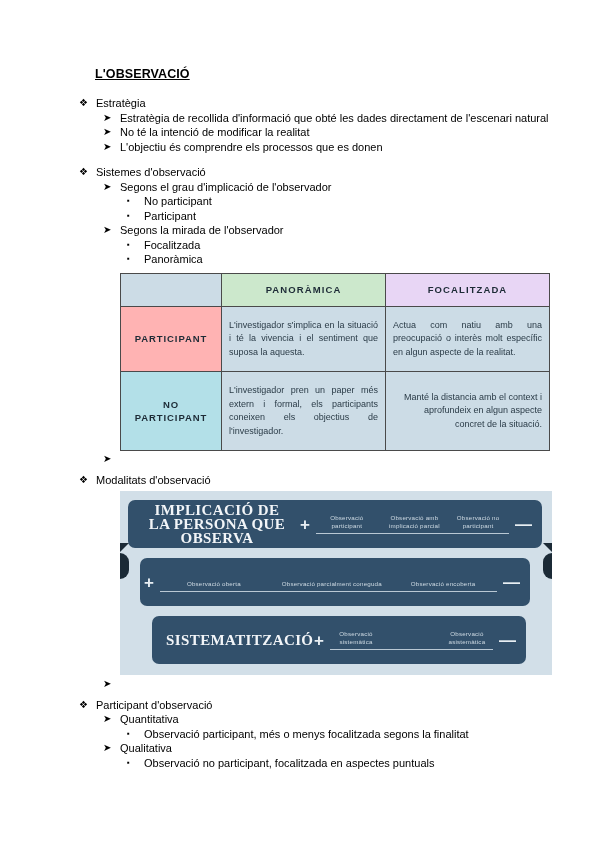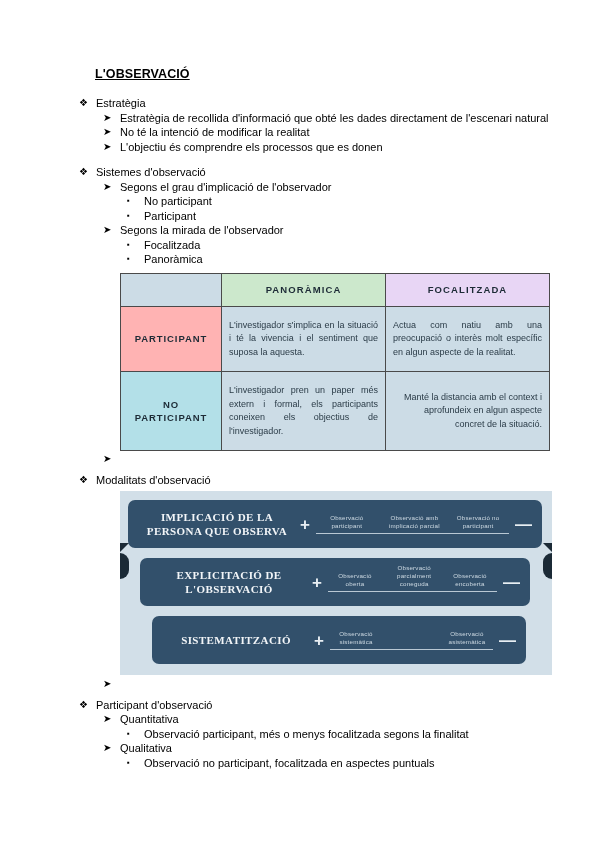--- a/index.html
+++ b/index.html
@@ -135,21 +135,21 @@
     align-items: center;
     color: #ffffff;
     overflow: hidden;
   }
   .bar1 { margin: 0 10px 0 8px; }
   .bar2 { margin: 10px 22px 0 20px; }
   .bar3 { margin: 10px 26px 0 32px; }
 
   .bar-title {
     font-family: "Liberation Serif", serif;
-    font-size: 11px;
+    font-size: 15px;
     font-weight: bold;
     letter-spacing: .4px;
     line-height: 14px;
     text-align: center;
     flex: 0 0 auto;
     padding-left: 14px;
     padding-right: 4px;
     color: #f2f5f8;
   }
   .bar-title.two-line { width: 150px; }
@@ -325,21 +325,20 @@
         <div class="scale">
           <div class="scale-line"></div>
           <div class="scale-lbl sl-a">Observació participant</div>
           <div class="scale-lbl sl-b">Observació amb implicació parcial</div>
           <div class="scale-lbl sl-c">Observació no participant</div>
         </div>
         <div class="minus">—</div>
       </div>
 
       <div class="info-bar bar2">
-        <div class="bar-title two-line">EXPLICITACIÓ DE L'OBSERVACIÓ</div>
         <div class="plus">+</div>
         <div class="scale">
           <div class="scale-line"></div>
           <div class="scale-lbl sl-a">Observació oberta</div>
           <div class="scale-lbl sl-b">Observació parcialment coneguda</div>
           <div class="scale-lbl sl-c">Observació encoberta</div>
         </div>
         <div class="minus">—</div>
       </div>
 

